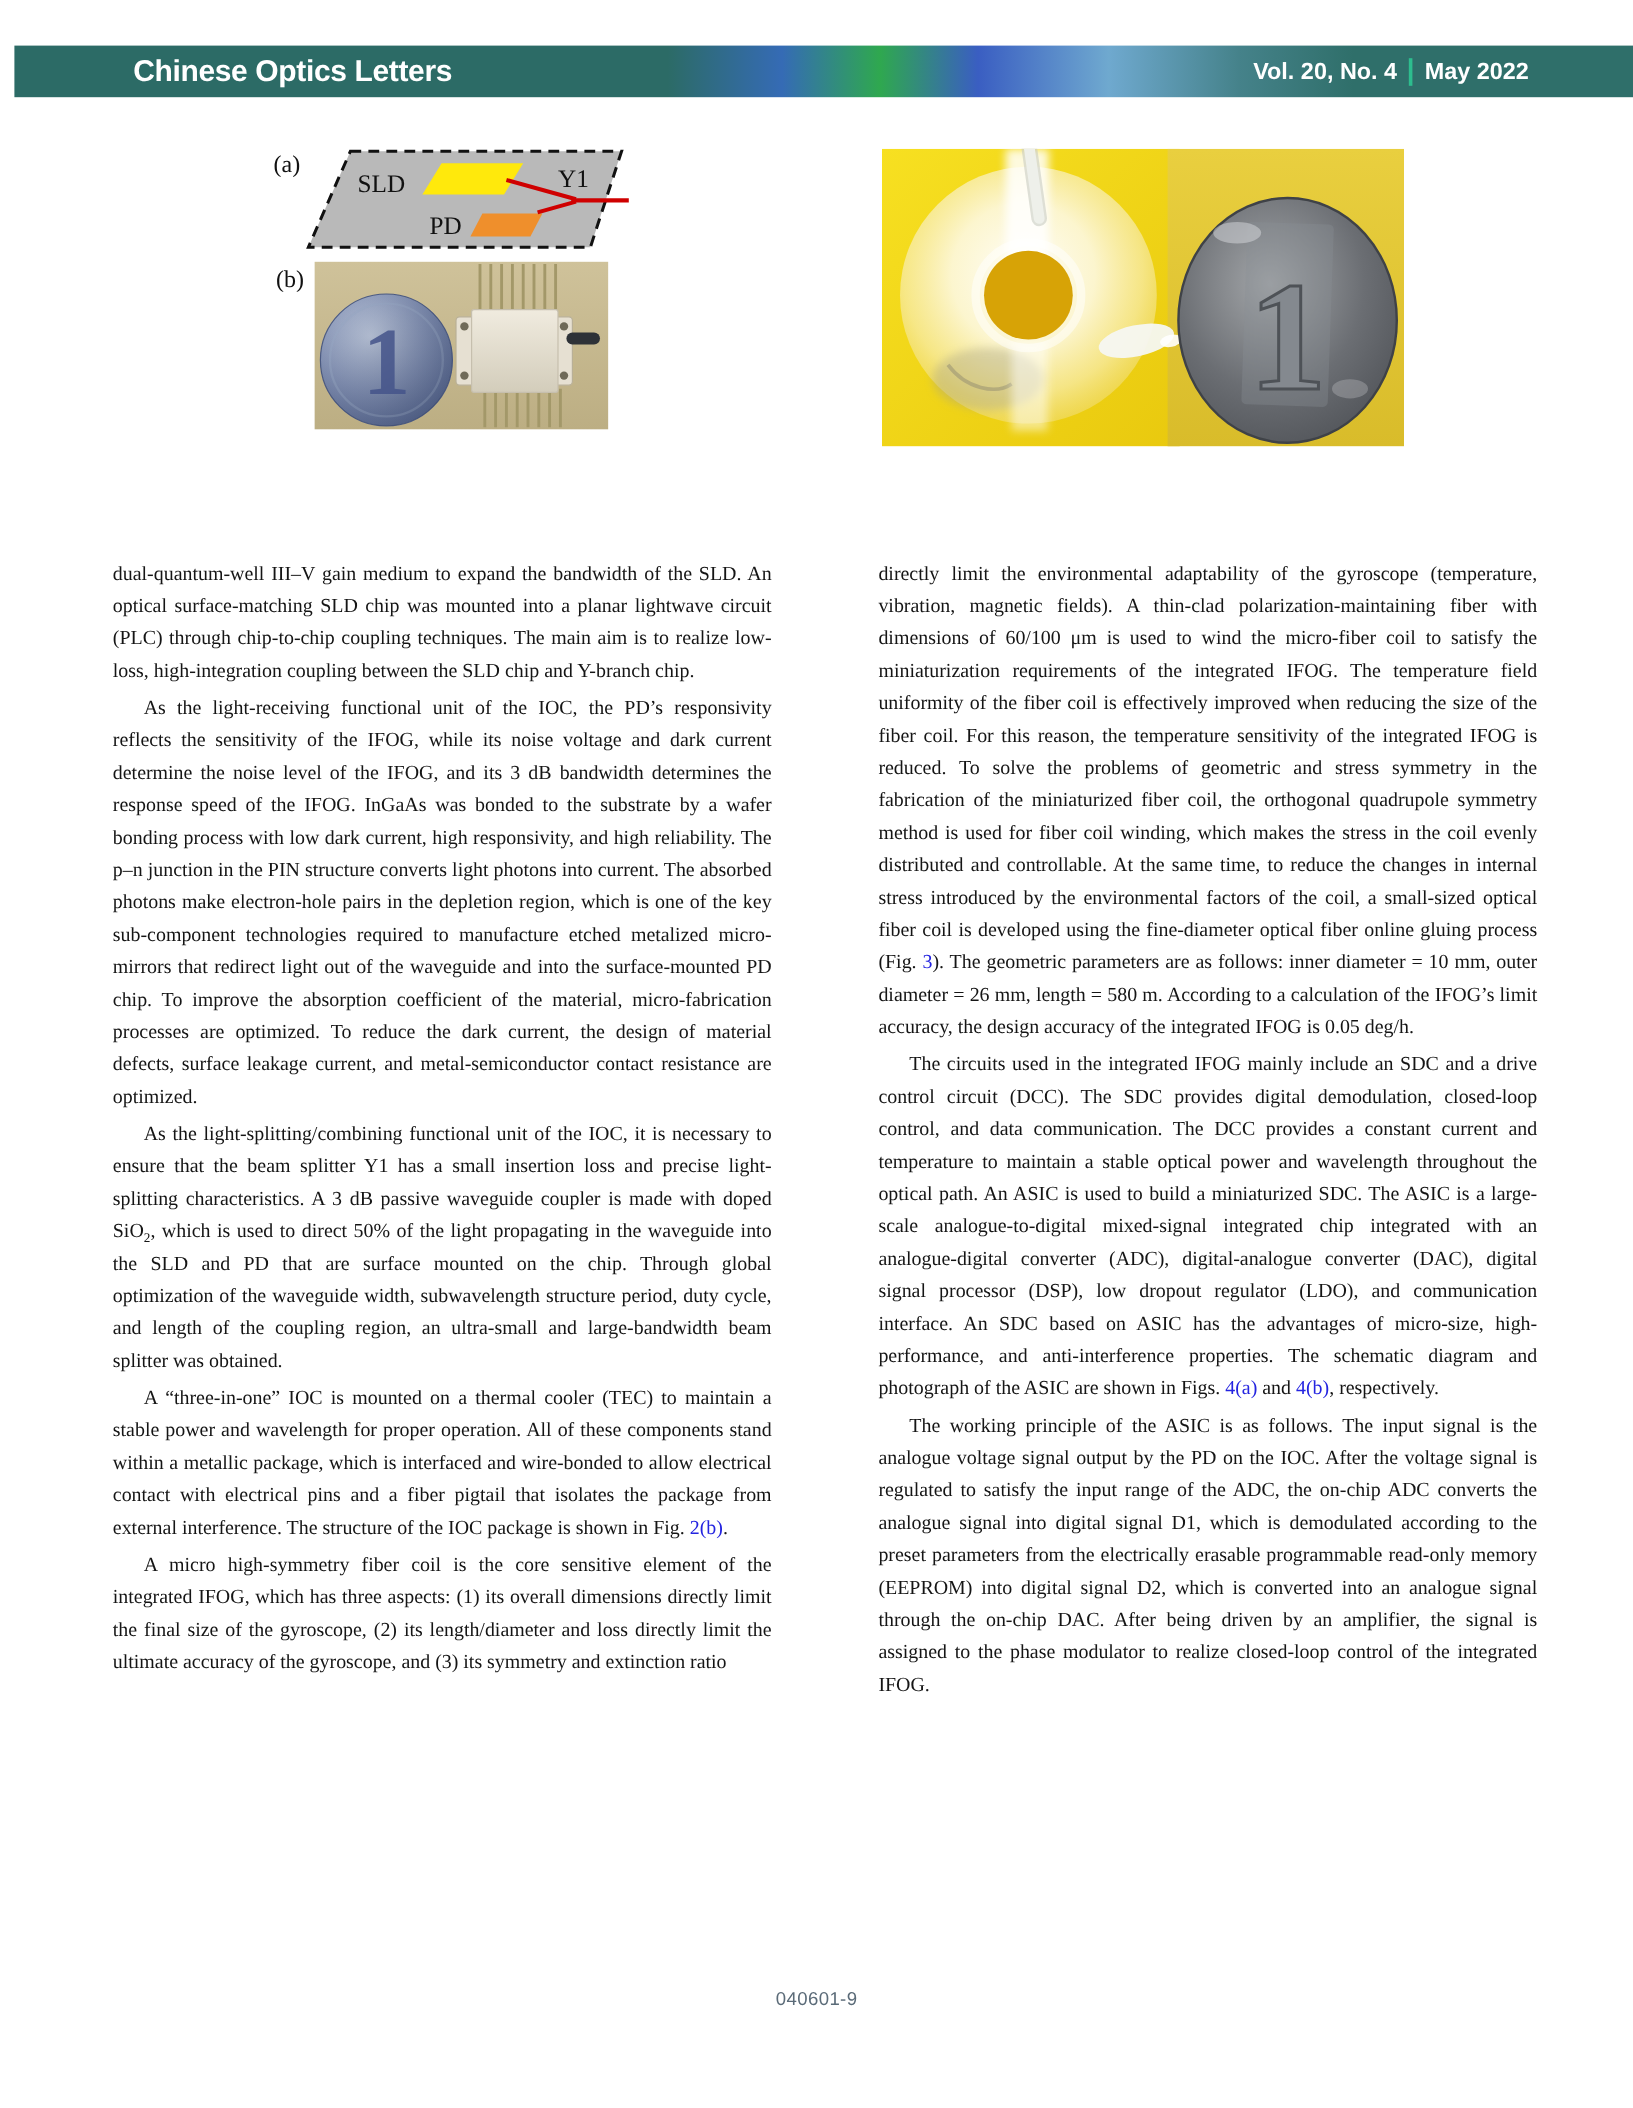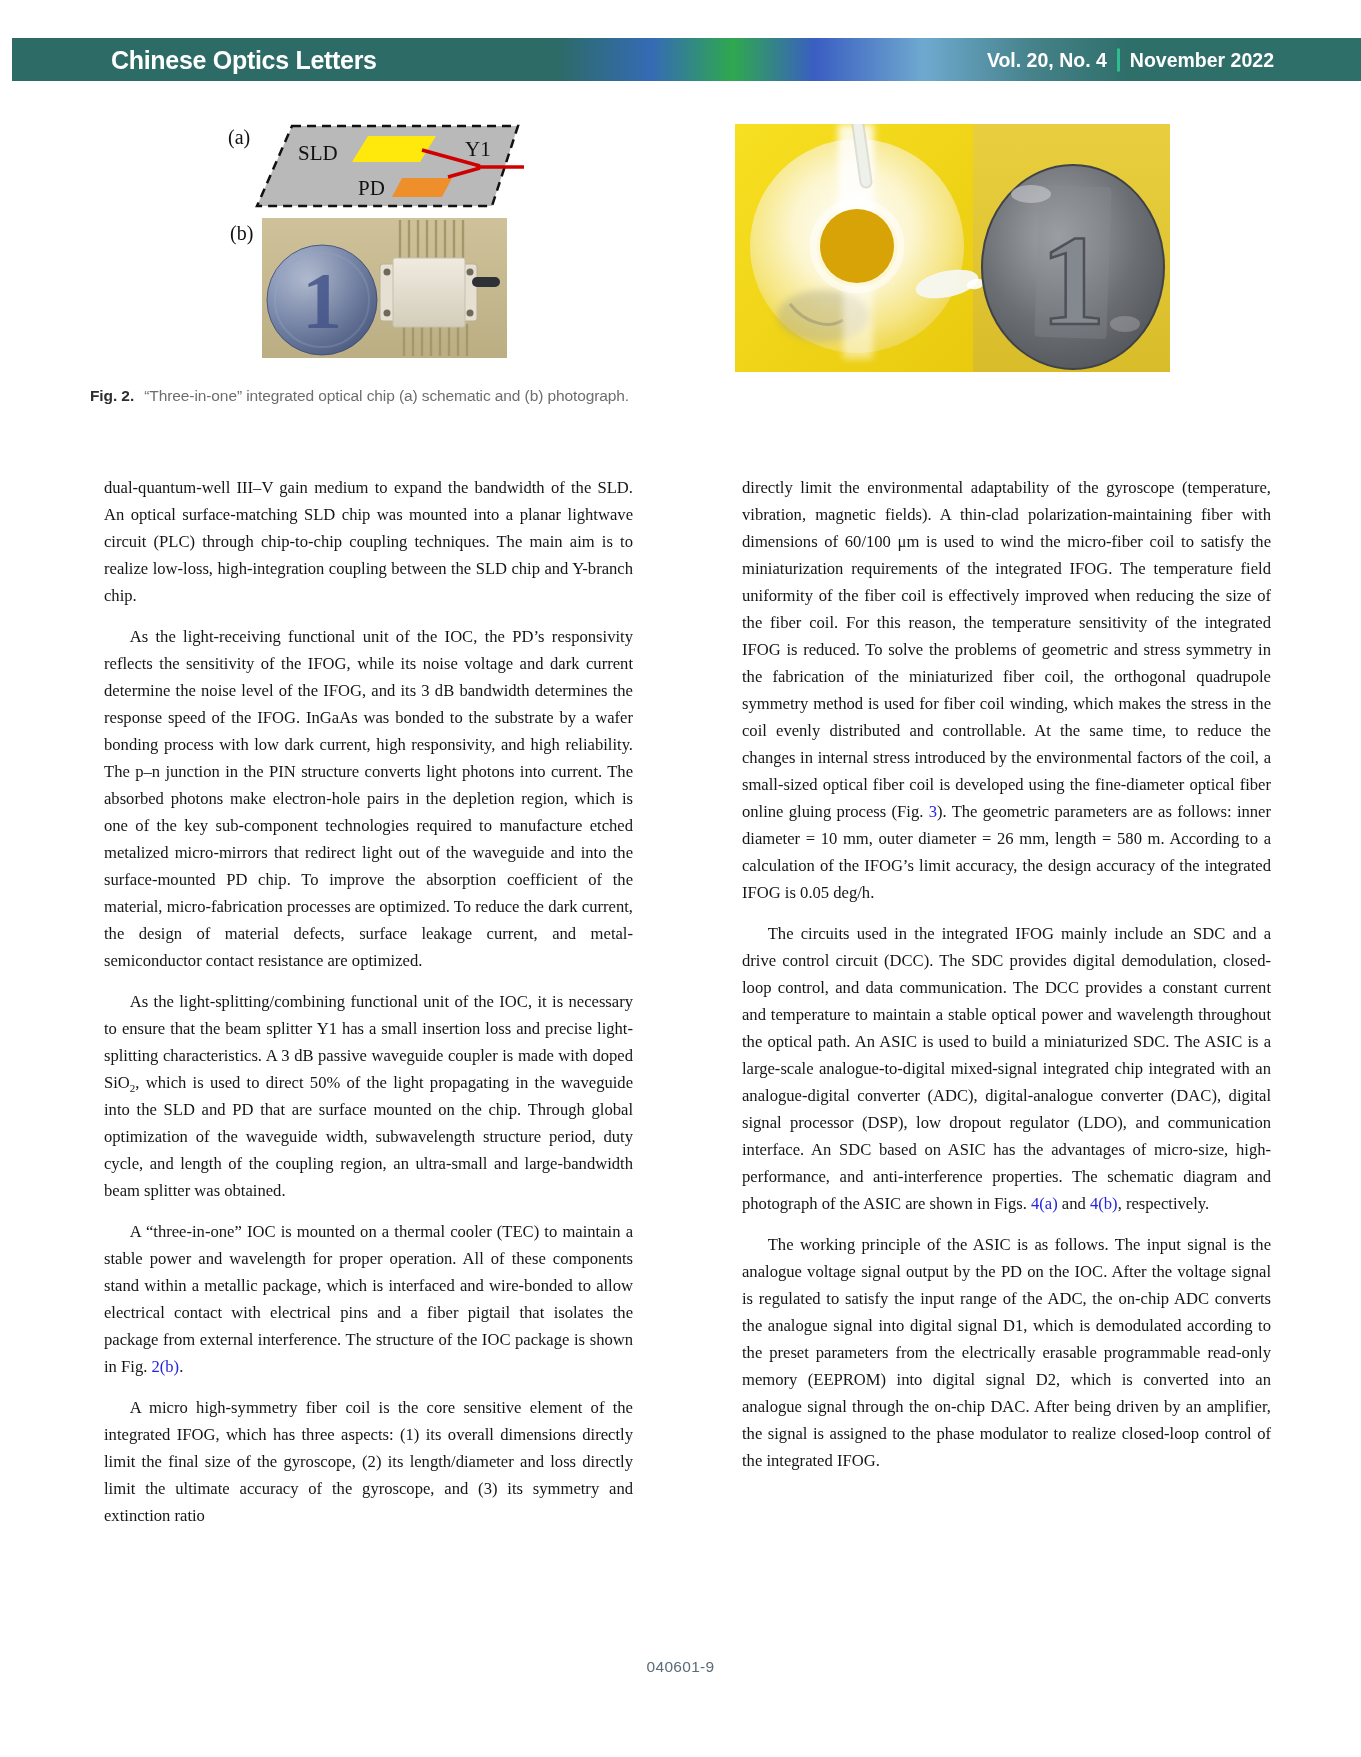--- a/index.html
+++ b/index.html
@@ -22,39 +22,39 @@
        font:bold 19.5px "Liberation Sans",sans-serif;color:#ffffff;}
   .hdr-sep{width:3px;height:23px;background:#2dbd8e;}
   
   .fig-label{position:absolute;font:20px "Liberation Serif",serif;color:#111;}
   .abs{position:absolute;}
   .caption{position:absolute;font-family:"Liberation Sans",sans-serif;font-size:15.5px;
        line-height:23px;color:#6d6d6d;text-align:justify;letter-spacing:-0.1px;}
   .cap-prefix{font-weight:bold;color:#2e2e2e;padding-right:6px;}
   
   .col{position:absolute;top:460px;width:557px;}
-  .body-p{margin:14px;text-align:justify;font-size:16.6px;line-height:27px;color:#151515;}
+  .body-p{margin:4px;text-align:justify;font-size:16.6px;line-height:27px;color:#151515;}
   .body-p.indent{text-indent:1.55em;}
   .fig-link{color:#2424e0;cursor:pointer;}
   sub{font-size:11px;line-height:0;}
   
   .page-num{position:absolute;top:1658px;left:0;width:100%;text-align:center;
        font:15.5px "Liberation Sans",sans-serif;color:#5b6b78;letter-spacing:0.3px;}
 </style>
 </head>
 <body>
 
 <div class="page">
 
   <div class="hdr">
     <div class="hdr-title">Chinese Optics Letters</div>
     <div class="hdr-right">
       <span>Vol. 20, No. 4</span>
       <span class="hdr-sep"></span>
-      <span>November 2022</span>
+      <span>May 2022</span>
     </div>
   </div>
 
   <div class="fig-label" style="left:228px;top:126px;">(a)</div>
 
   <svg class="abs" style="left:240px;top:120px;" width="290" height="92" viewBox="0 0 290 92">
     <polygon points="52,6 278,6 252,86 17,86" fill="#b9b9b9" stroke="#111111" stroke-width="2.5" stroke-dasharray="9,6"></polygon>
     <polygon points="128,16 196,16 180,42 112,42" fill="#ffe90c"></polygon>
     <polygon points="162,58 212,58 202,77 152,77" fill="#ef8f2c"></polygon>
     <g stroke="#cf0000" stroke-width="3.4">
@@ -118,24 +118,20 @@
         <circle cx="208" cy="95" r="3.5"></circle>
     </g>
     <rect x="131" y="40" width="72" height="69" rx="2" fill="url(#pkgG)" stroke="#c6bfae"></rect>
     <rect x="210" y="59" width="28" height="10" rx="5" fill="#2e3237"></rect>
     <circle cx="60" cy="82" r="55" fill="url(#coinG)" stroke="#4d5c84"></circle>
     <circle cx="60" cy="82" r="47" fill="none" stroke="#9fb0cc" stroke-opacity="0.5" stroke-width="2"></circle>
     <circle cx="60" cy="82" r="55" fill="url(#coinShade)"></circle>
     <text x="60" y="110" text-anchor="middle" font-family="Liberation Serif, serif" font-weight="bold" font-size="80" fill="#44548a" fill-opacity="0.85">1</text>
   </svg>
 
-  <div class="caption" style="left:90px;top:384px;width:557px;">
-    <span class="cap-prefix">Fig. 2.</span>
-    <span>“Three-in-one” integrated optical chip (a) schematic and (b) photograph.</span>
-  </div>
 
   <svg class="abs" style="left:735px;top:124px;" width="435" height="248" viewBox="0 0 435 248">
     <defs>
       <linearGradient id="y1G" x1="0" y1="0" x2="1" y2="1">
         <stop offset="0" stop-color="#f7e021"></stop>
           <stop offset="1" stop-color="#e9c90e"></stop>
       </linearGradient>
       <linearGradient id="y2G" x1="0" y1="0" x2="0" y2="1">
         <stop offset="0" stop-color="#e9cf3f"></stop>
           <stop offset="1" stop-color="#d9bc2a"></stop>

